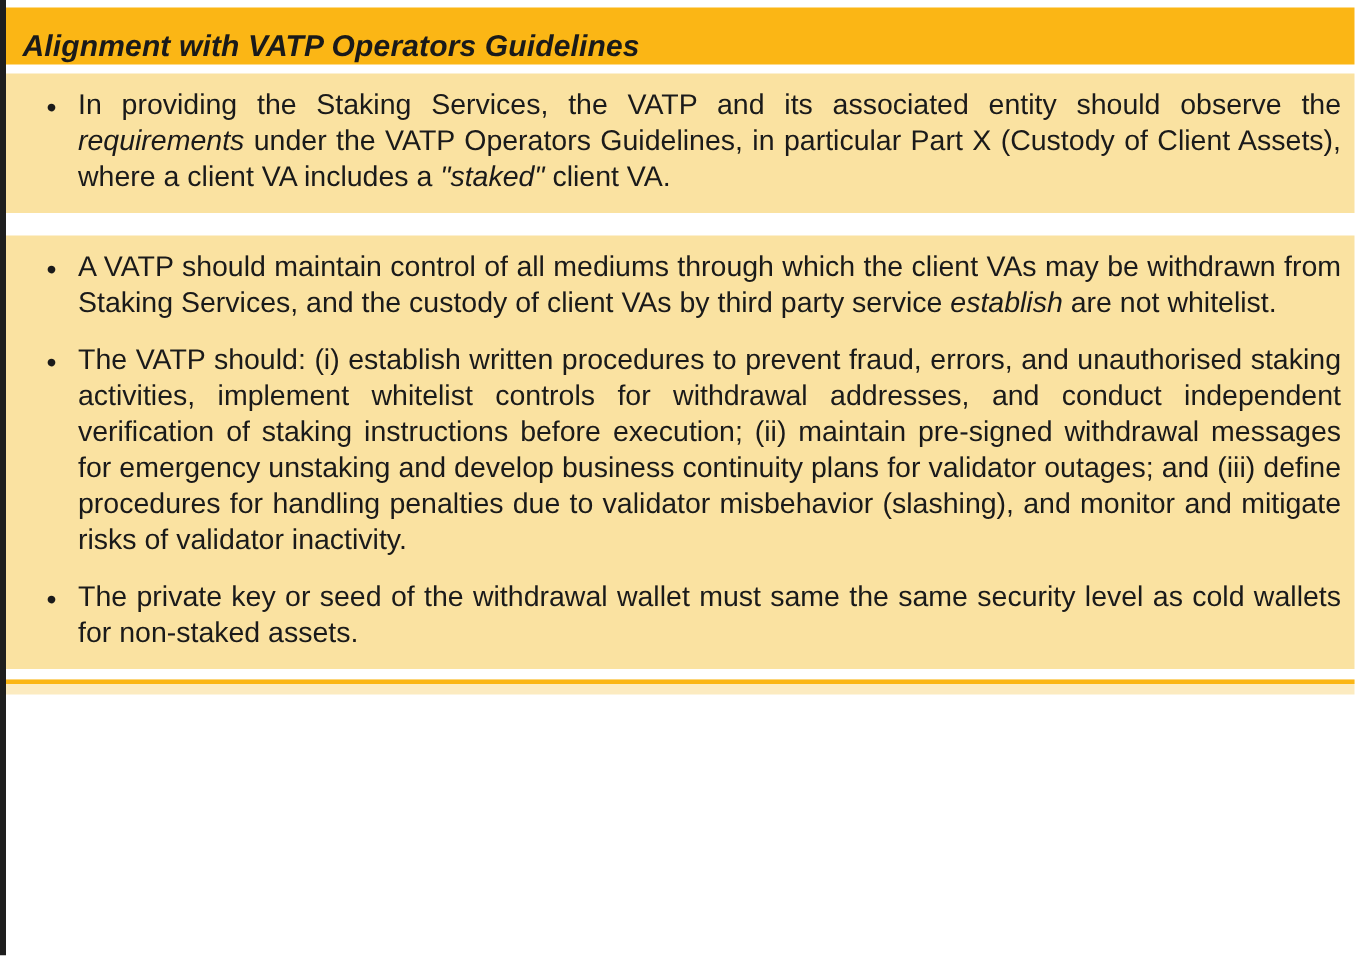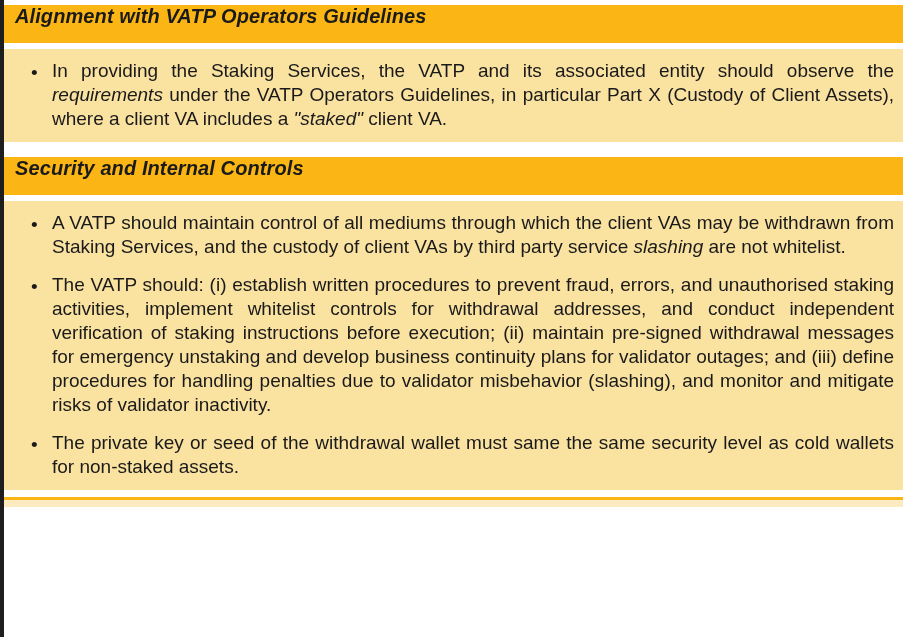--- a/index.html
+++ b/index.html
@@ -20,21 +20,21 @@
   }
   .doc {
     width: 911px; height: 637px;
     border-left: 4px solid var(--edge);
     padding: 5px 8px 0 0;
   }
   .section-header {
     height: 38px;
     background: var(--header-bg);
     display: flex;
-    align-items: flex-start;
+    align-items: flex-end;
     padding-left: 11px;
     margin-bottom: 6px;
   }
   .section-title {
     font-size: 20px;
     font-weight: bold;
     font-style: italic;
     letter-spacing: 0.1px;
   }
   .section-body {
@@ -79,27 +79,24 @@
     </div>
     <div class="section-body section-body-1">
         <div class="bullet-row">
           <span class="bullet-marker">•</span>
           <p class="bullet-text"><span>In providing the Staking Services, the VATP and its associated entity should observe the </span><em>requirements</em><span> under the VATP Operators Guidelines, in particular Part X (Custody of Client Assets), where a client VA includes a </span><em>"staked"</em><span> client VA.</span></p>
         </div>
       </div>
   </div>
 
   <div class="section">
-    <div class="section-header">
-      <span class="section-title">Security and Internal Controls</span>
-    </div>
     <div class="section-body section-body-2">
         <div class="bullet-row">
           <span class="bullet-marker">•</span>
-          <p class="bullet-text"><span>A VATP should maintain control of all mediums through which the client VAs may be withdrawn from Staking Services, and the custody of client VAs by third party service </span><em>slashing</em><span> are not whitelist.</span></p>
+          <p class="bullet-text"><span>A VATP should maintain control of all mediums through which the client VAs may be withdrawn from Staking Services, and the custody of client VAs by third party service </span><em>establish</em><span> are not whitelist.</span></p>
         </div>
         <div class="bullet-row">
           <span class="bullet-marker">•</span>
           <p class="bullet-text"><span>The VATP should: (i) establish written procedures to prevent fraud, errors, and unauthorised staking activities, implement whitelist controls for withdrawal addresses, and conduct independent verification of staking instructions before execution; (ii) maintain pre-signed withdrawal messages for emergency unstaking and develop business continuity plans for validator outages; and (iii) define procedures for handling penalties due to validator misbehavior (slashing), and monitor and mitigate risks of validator inactivity.</span></p>
         </div>
         <div class="bullet-row">
           <span class="bullet-marker">•</span>
           <p class="bullet-text"><span>The private key or seed of the withdrawal wallet must same the same security level as cold wallets for non-staked assets.</span></p>
         </div>
       </div>

